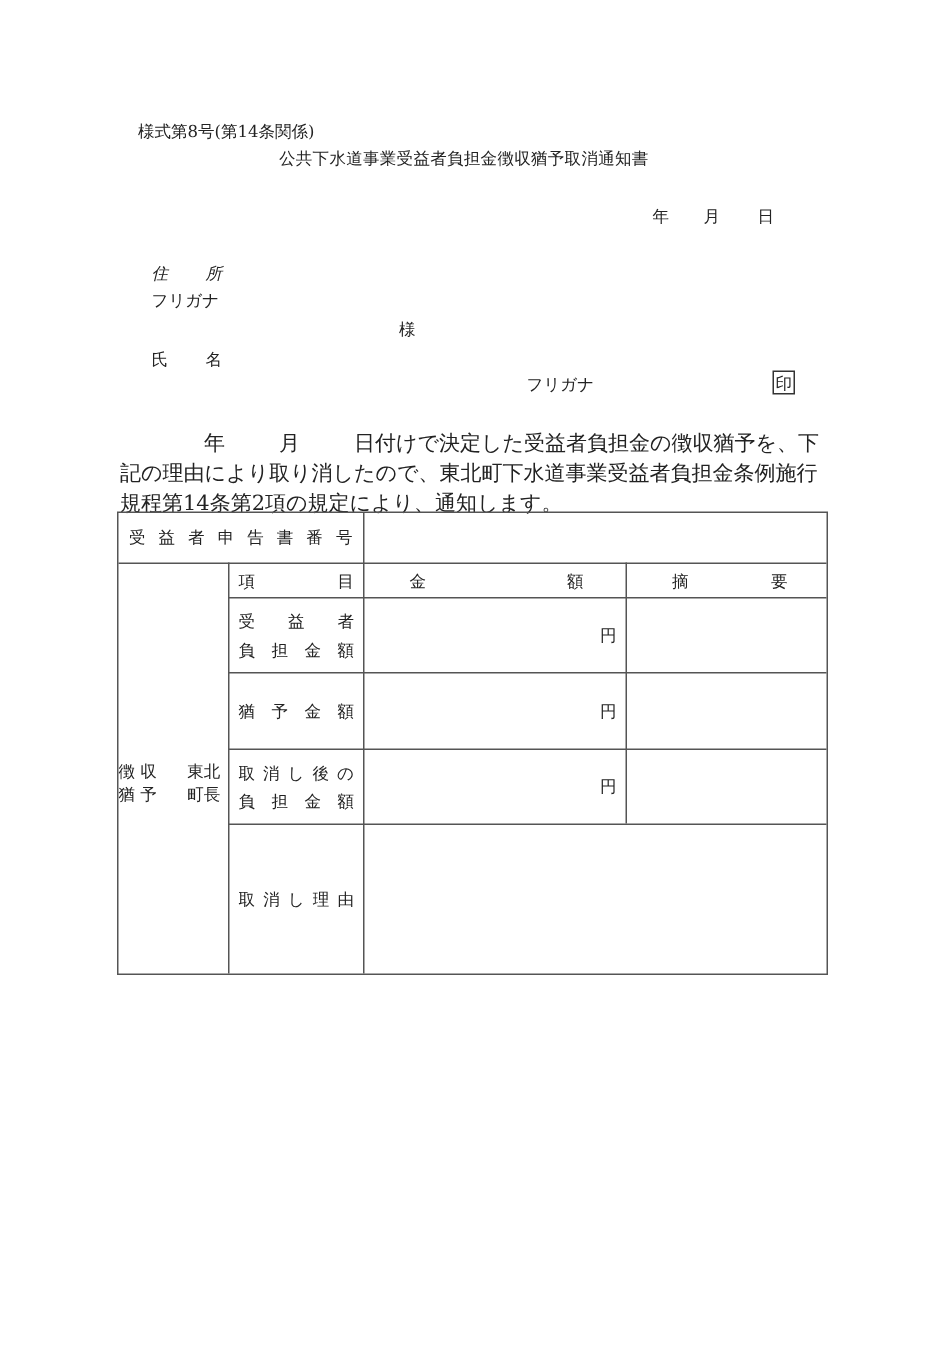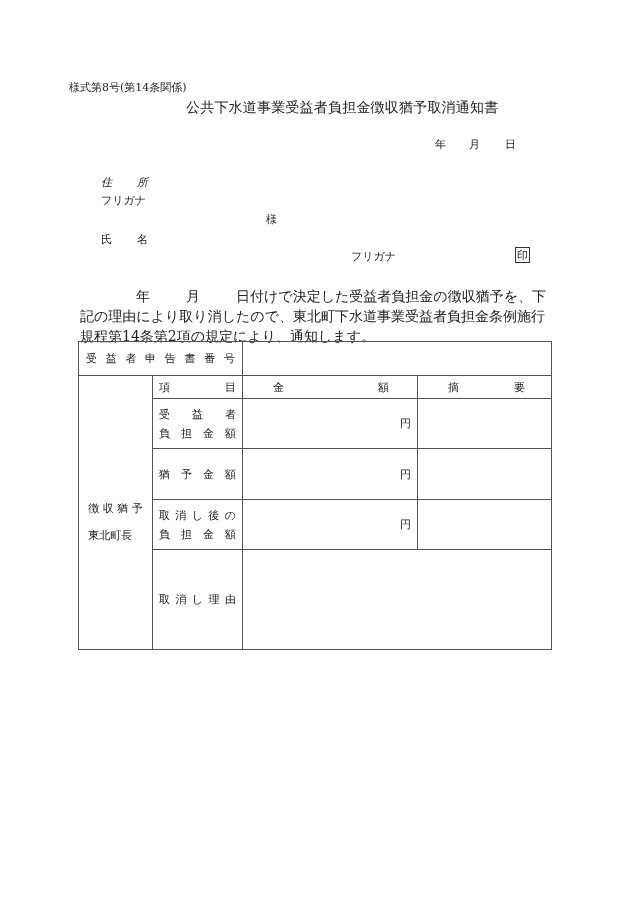--- a/index.html
+++ b/index.html
@@ -10,22 +10,22 @@
   body {
     width: 630px;
     height: 903px;
     position: relative;
     overflow: hidden;
     font-family: "DejaVu Serif", "Liberation Serif", serif;
     color: #222;
     font-size: 11px;
   }
   .abs { position: absolute; white-space: nowrap; line-height: 1; }
-  .form-number { left: 69px; top: 82px; font-size: 11px; }
-  .doc-title { left: 186px; top: 100px; font-size: 14px; letter-spacing: 0.2px; }
+  .form-number { left: 92px; top: 82px; font-size: 11px; }
+  .doc-title { left: 186px; top: 100px; font-size: 11px; letter-spacing: 0.2px; }
   .date-line { left: 435px; top: 139px; font-size: 11px; }
   .date-line span { display: inline-block; }
   .date-line .y { width: 34px; }
   .date-line .m { width: 36px; }
 
   .addr-label { left: 101px; font-size: 11px; }
   .addr-label.l1 { top: 177px; font-style: italic; }
   .addr-label.l2 { top: 195px; }
   .addr-label.l3 { top: 214px; margin-top: 20px; }
   .sama { left: 266px; top: 214px; }
@@ -128,21 +128,21 @@
         <span>申</span>
         <span>告</span>
         <span>書</span>
         <span>番</span>
         <span>号</span>
     </div>
   </div>
   <div class="cell" style="left:164px;top:0;width:308px;height:33px"></div>
 
   <div class="cell" style="left:0;top:34px;width:73px;height:273px;justify-content:center">
-    <div style="display:flex;flex-direction:column;align-items:flex-start;gap:12px;margin-top:19px">
+    <div style="display:flex;flex-direction:row;align-items:center;gap:12px;margin-top:19px">
       <span>徴 収 猶 予</span>
       <span>東北町長</span>
     </div>
   </div>
 
   <div class="cell" style="left:74px;top:34px;width:89px;height:22px;padding:0 6px">
     <div class="justify">
         <span>項</span>
         <span>目</span>
       </div>

